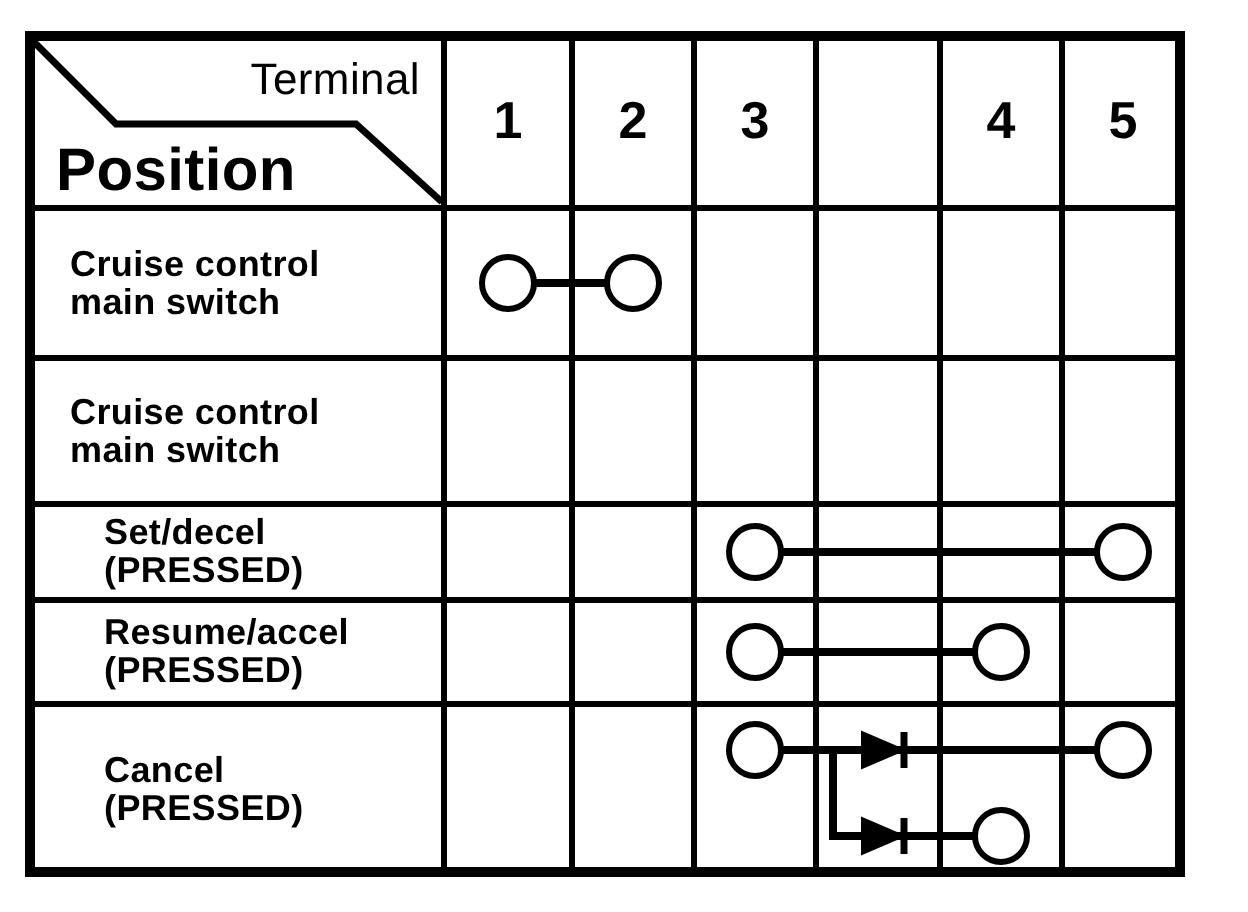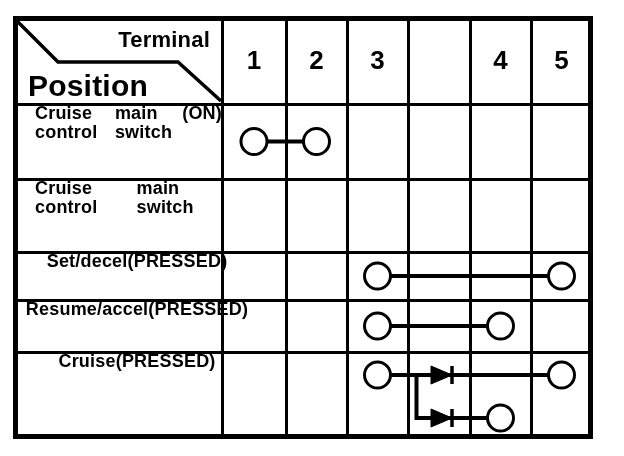--- a/index.html
+++ b/index.html
@@ -10,28 +10,28 @@
   }
   .page svg{position:absolute;left:0;top:0;}
   .layer{position:absolute;left:0;top:0;width:624px;height:456px;}
   .th{
     position:absolute;top:16px;height:88px;
     display:flex;align-items:center;justify-content:center;
     font-weight:700;font-size:26px;
   }
   .rowlabel{
     position:absolute;left:13px;width:209px;
-    display:flex;flex-direction:row;justify-content:center;
+    display:flex;flex-direction:column;justify-content:center;
     box-sizing:border-box;padding-left:22px;
     font-weight:700;font-size:18px;line-height:19px;letter-spacing:0.2px;
   }
   .rowlabel.indent{padding-left:39px;}
   .corner-terminal{
     position:absolute;left:13px;top:27px;width:197px;text-align:right;
-    font-weight:700;font-size:22px;letter-spacing:0.2px;
+    font-weight:400;font-size:22px;letter-spacing:0.2px;
   }
   .corner-position{
     position:absolute;left:28px;top:69px;
     font-weight:700;font-size:30px;letter-spacing:0.2px;
   }
 </style>
 </head>
 <body>
 
 <div class="page">
@@ -88,32 +88,31 @@
     <div class="corner-terminal">Terminal</div>
     <div class="corner-position">Position</div>
   <div class="th" style="left: 222px; width: 64px;">1</div>
       <div class="th" style="left: 286px; width: 61px;">2</div>
       <div class="th" style="left: 347px; width: 61px;">3</div>
       <div class="th" style="left: 470px; width: 61px;">4</div>
       <div class="th" style="left: 531px; width: 61px;">5</div>
       <div class="rowlabel" style="top: 104px; height: 75px;">
         <div>Cruise control</div>
         <div>main switch</div>
-        <div>(ON)</div>
       </div>
       <div class="rowlabel" style="top: 179px; height: 73px;">
         <div>Cruise control</div>
         <div>main switch</div>
       </div>
       <div class="rowlabel indent" style="top: 252px; height: 48px;">
         <div>Set/decel</div>
         <div>(PRESSED)</div>
       </div>
       <div class="rowlabel indent" style="top: 300px; height: 52px;">
         <div>Resume/accel</div>
         <div>(PRESSED)</div>
       </div>
       <div class="rowlabel indent" style="top: 352px; height: 86px;">
-        <div>Cruise</div>
+        <div>Cancel</div>
         <div>(PRESSED)</div>
       </div>
     </div>
 </div>
 
 </body></html>

